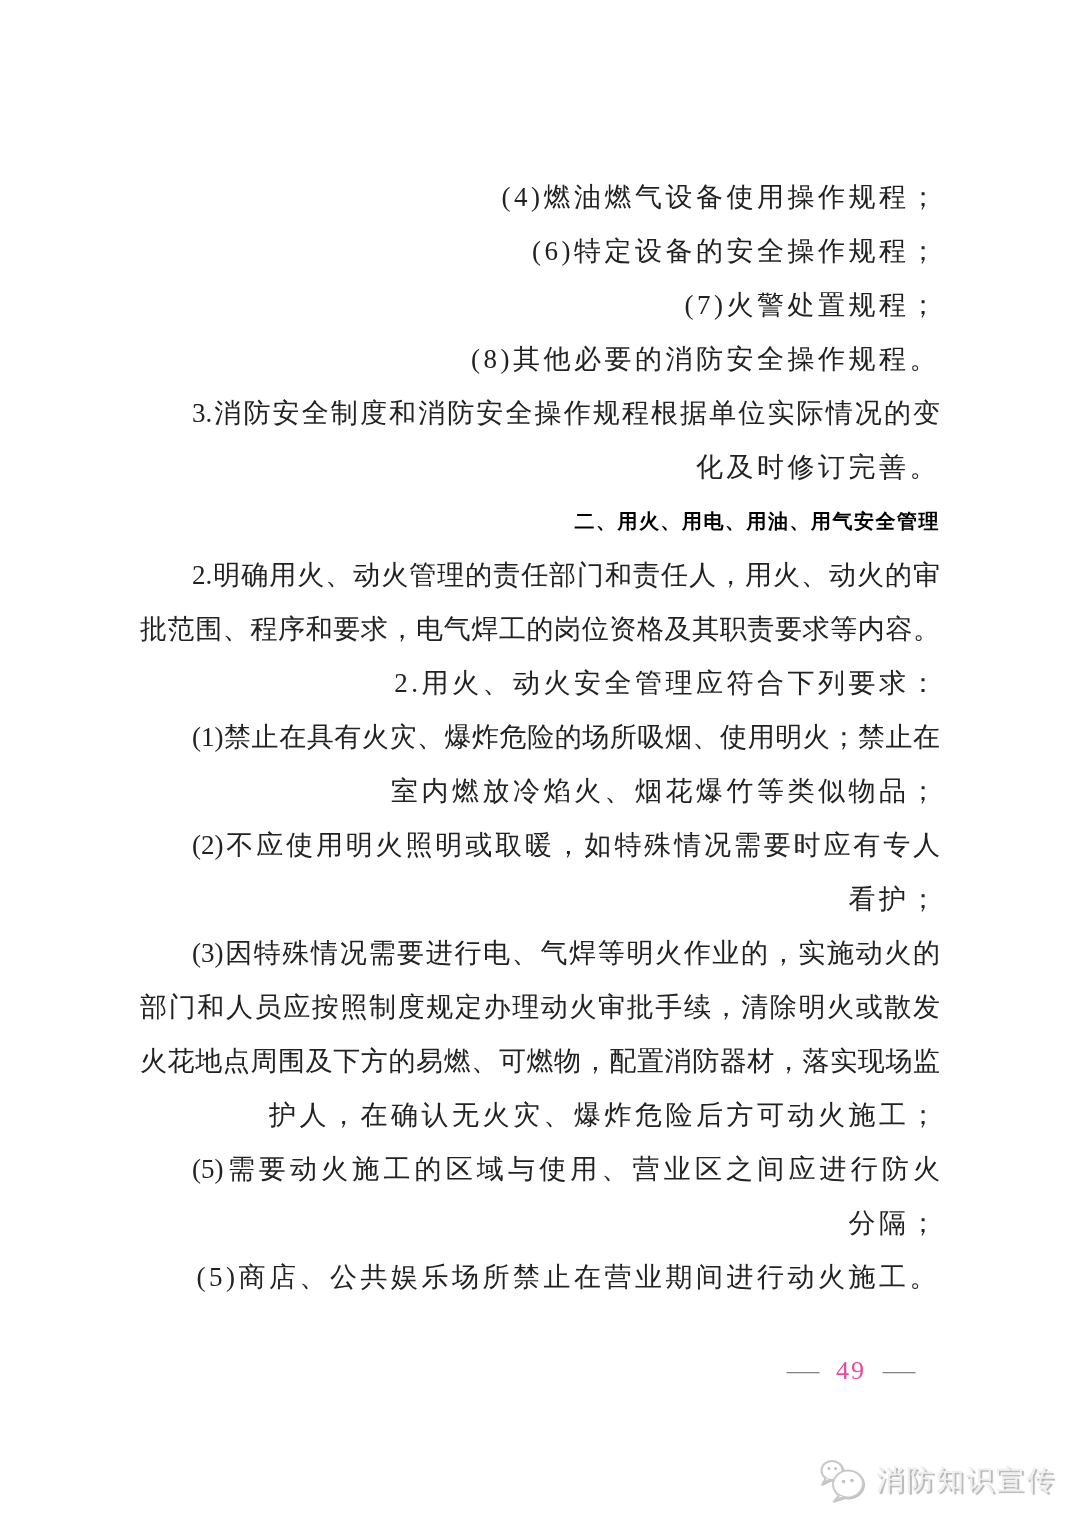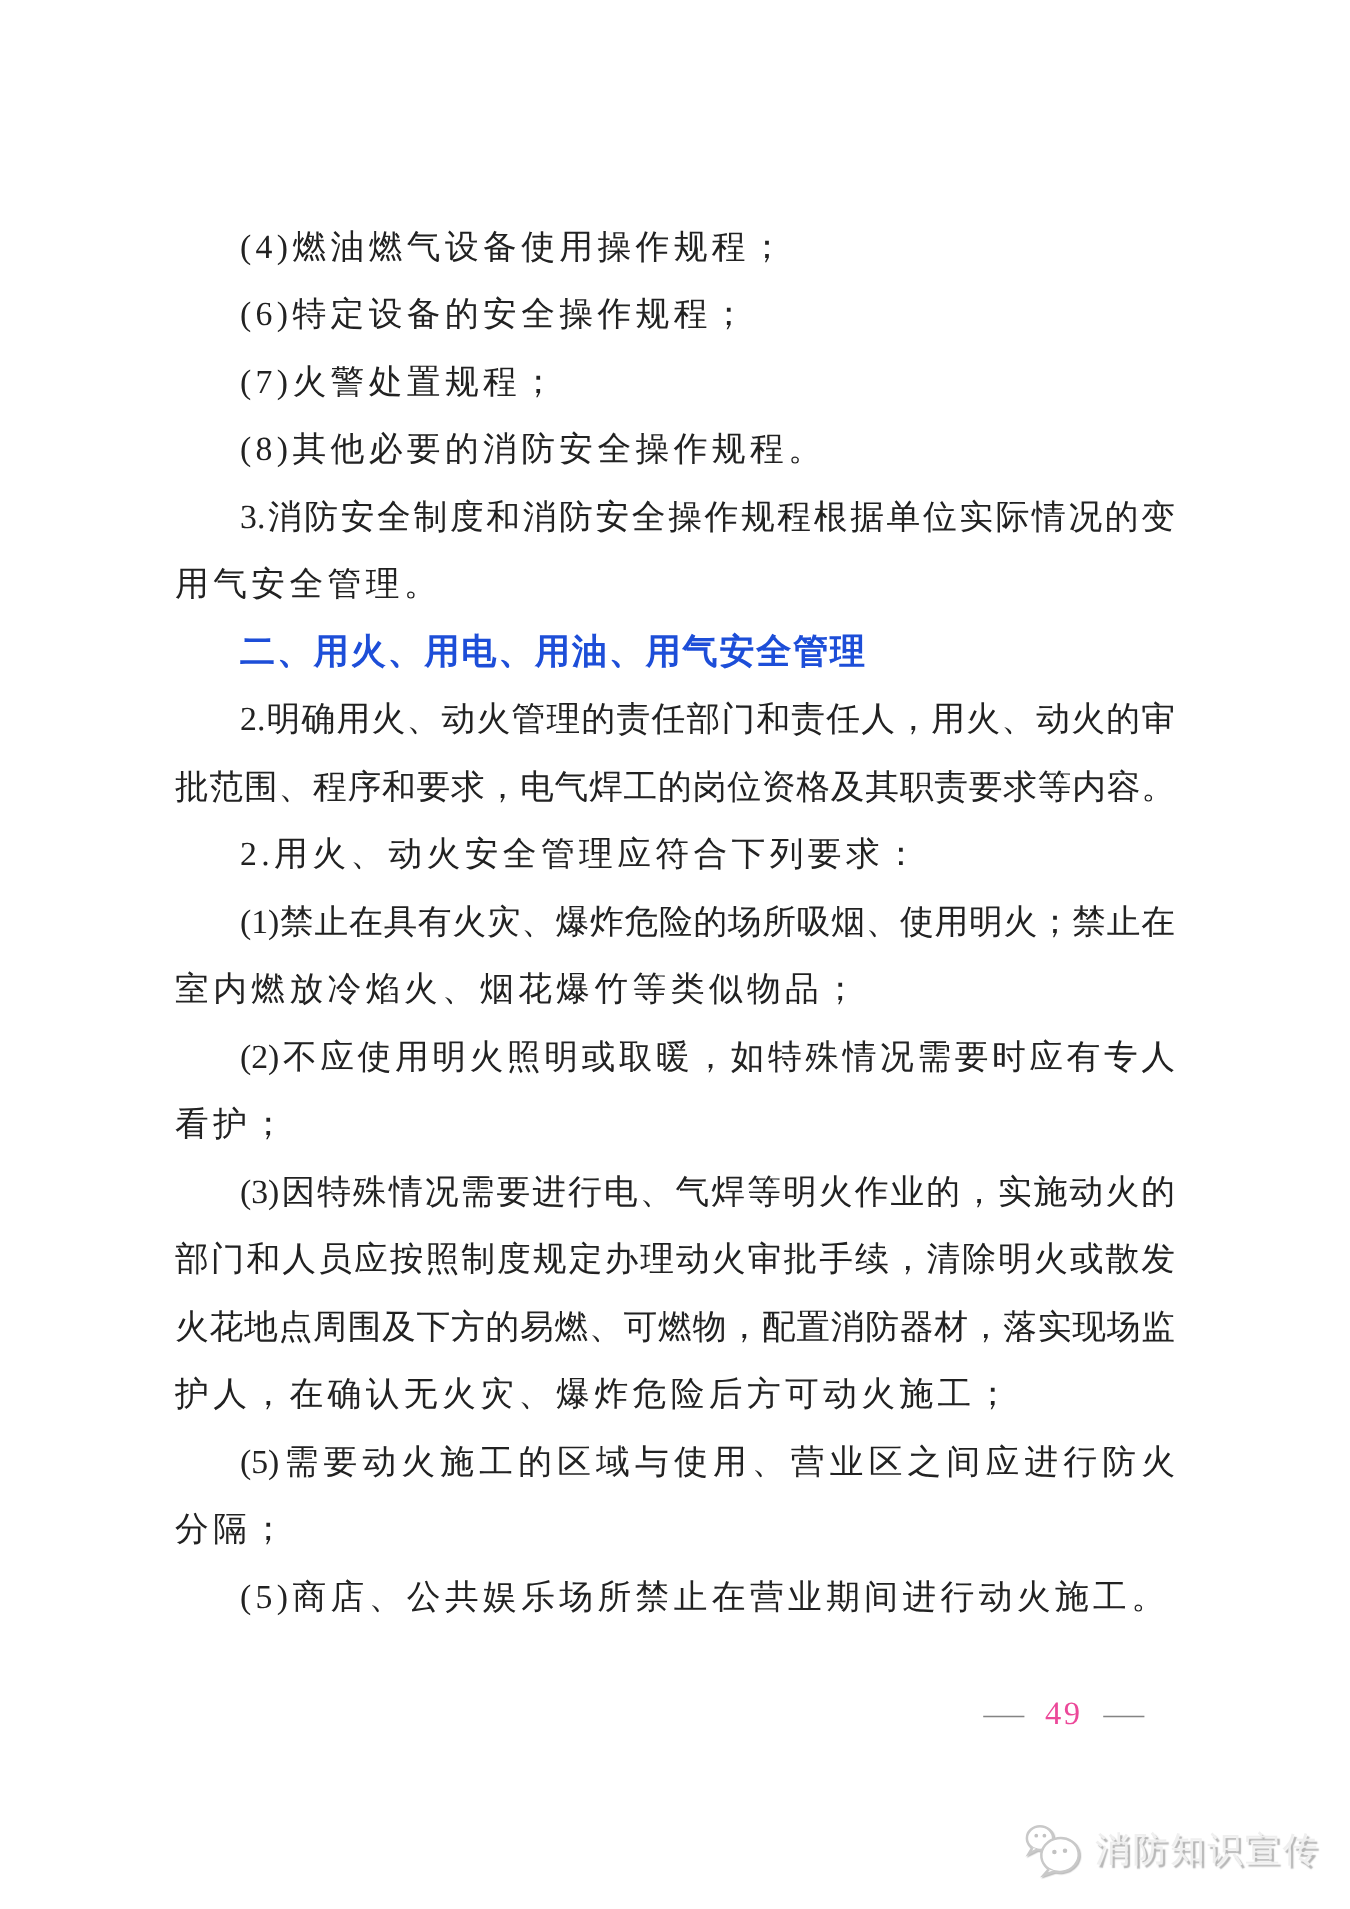--- a/index.html
+++ b/index.html
@@ -21,42 +21,43 @@
     top: 170px;
     width: 800px;
   }
   .text-line {
     margin: 0;
     font-size: 27px;
     line-height: 54px;
     color: #222222;
     white-space: nowrap;
     font-family: "Liberation Serif", "DejaVu Serif", serif;
+    text-align: right;
   }
   
   .text-line.fill {
     white-space: normal;
     text-align: justify;
     text-align-last: justify;
     text-justify: inter-character;
     letter-spacing: 0;
   }
   
   .text-line.loose {
     letter-spacing: 3.5px;
   }
   .text-line.indent {
     text-indent: 52px;
   }
   .text-line.heading {
     font-family: "Liberation Sans", "DejaVu Sans", sans-serif;
     font-weight: 700;
-    font-size: 28px;
+    font-size: 20px;
     letter-spacing: 1.5px;
-    color: #1d4ed8;
+    color: #000000;
   }
   .page-footer {
     position: absolute;
     top: 1356px;
     right: 168px;
     display: flex;
     align-items: center;
     gap: 20px;
     font-size: 26px;
     line-height: 30px;
@@ -95,21 +96,21 @@
 <body>
 
 <div class="page">
 
   <div class="page-body">
     <p class="text-line loose indent">(4)燃油燃气设备使用操作规程；</p>
     <p class="text-line loose indent">(6)特定设备的安全操作规程；</p>
     <p class="text-line loose indent">(7)火警处置规程；</p>
     <p class="text-line loose indent">(8)其他必要的消防安全操作规程。</p>
     <p class="text-line fill indent">3.消防安全制度和消防安全操作规程根据单位实际情况的变</p>
-    <p class="text-line loose">用气安全管理。</p>
+    <p class="text-line loose">化及时修订完善。</p>
     <p class="text-line heading indent">二、用火、用电、用油、用气安全管理</p>
     <p class="text-line fill indent">2.明确用火、动火管理的责任部门和责任人，用火、动火的审</p>
     <p class="text-line fill">批范围、程序和要求，电气焊工的岗位资格及其职责要求等内容。</p>
     <p class="text-line loose indent">2.用火、动火安全管理应符合下列要求：</p>
     <p class="text-line fill indent">(1)禁止在具有火灾、爆炸危险的场所吸烟、使用明火；禁止在</p>
     <p class="text-line loose">室内燃放冷焰火、烟花爆竹等类似物品；</p>
     <p class="text-line fill indent">(2)不应使用明火照明或取暖，如特殊情况需要时应有专人</p>
     <p class="text-line loose">看护；</p>
     <p class="text-line fill indent">(3)因特殊情况需要进行电、气焊等明火作业的，实施动火的</p>
     <p class="text-line fill">部门和人员应按照制度规定办理动火审批手续，清除明火或散发</p>

